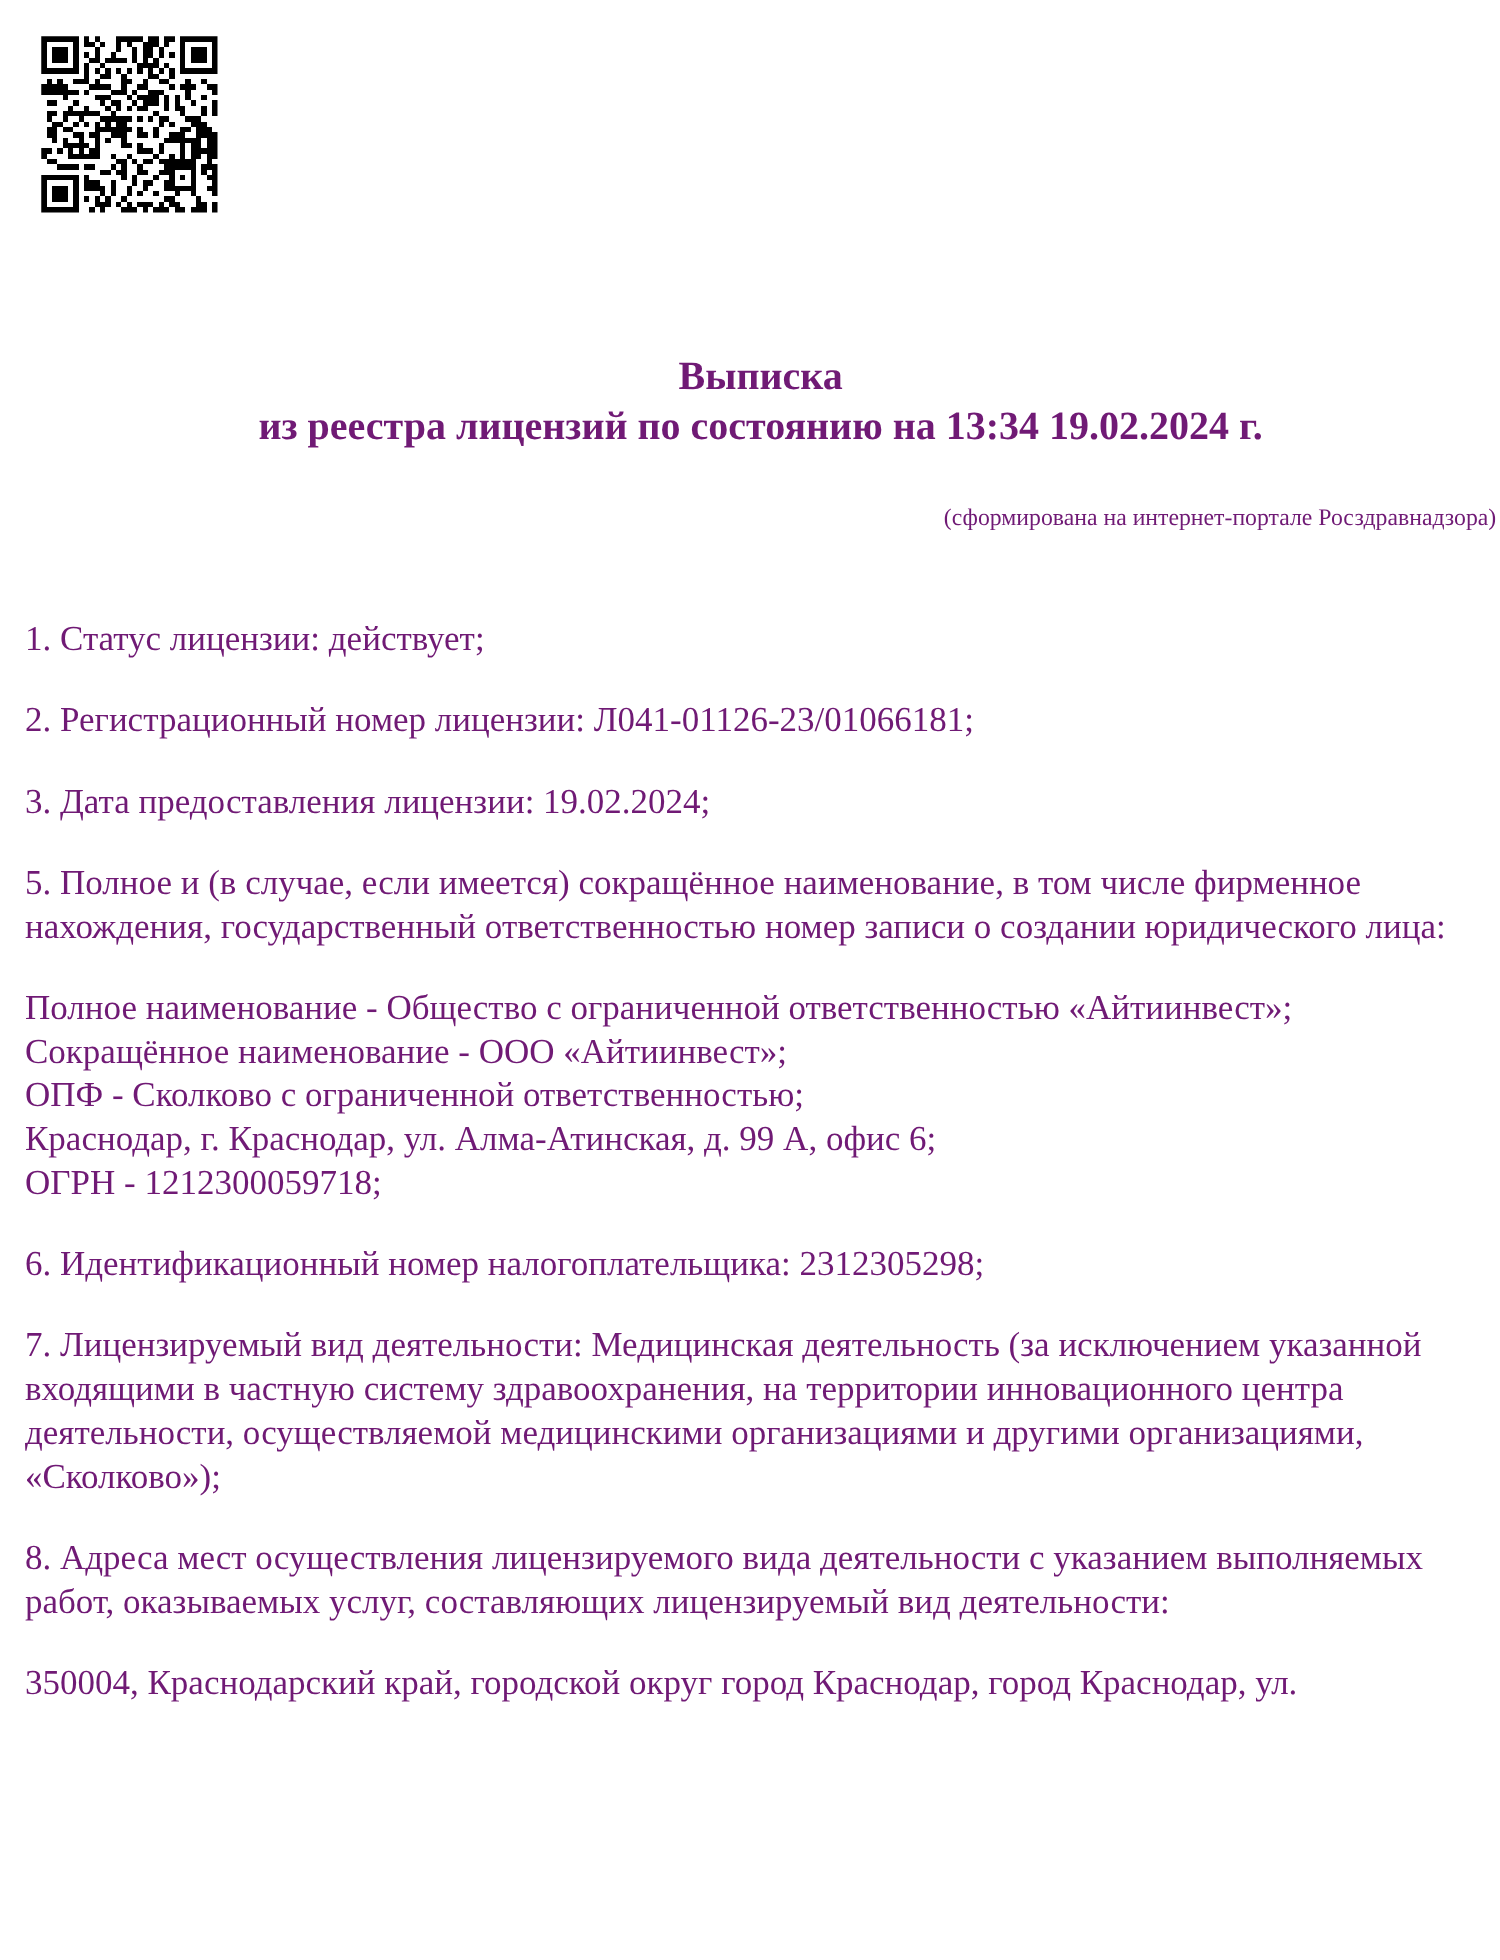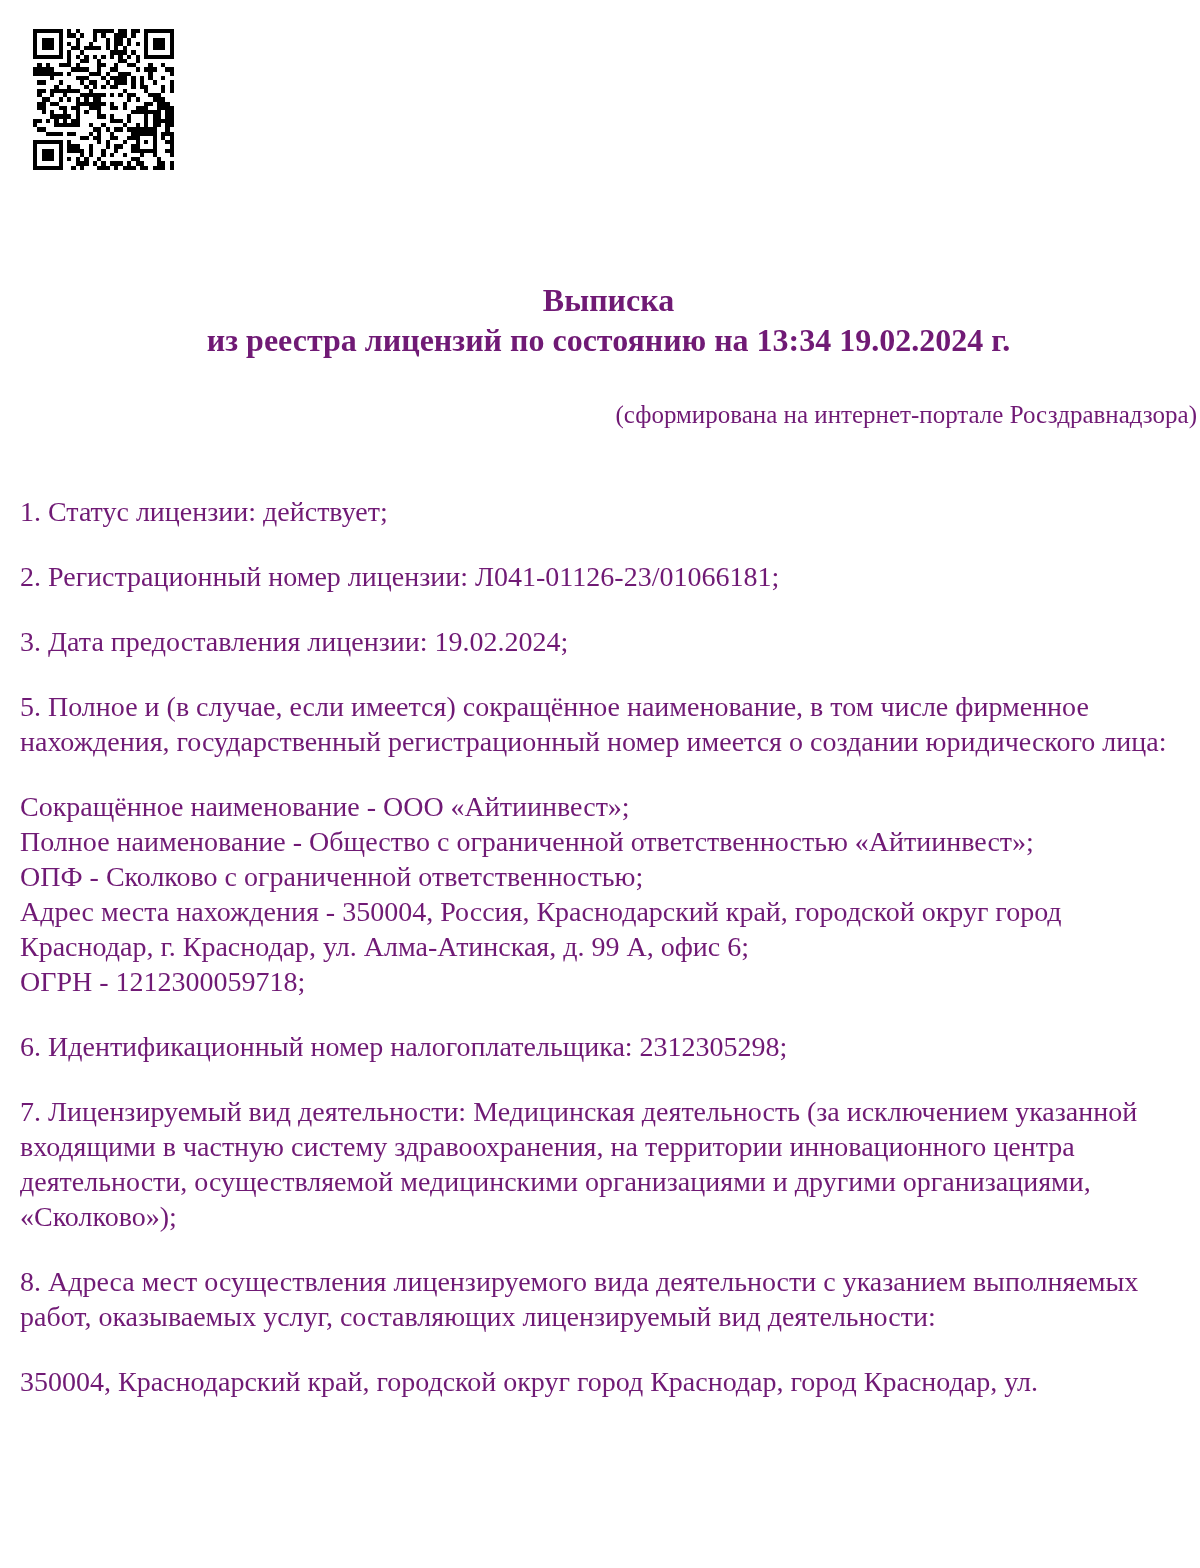--- a/index.html
+++ b/index.html
@@ -31,21 +31,21 @@
     font-size: 32px;
     line-height: 40px;
     white-space: nowrap;
   }
   .subtitle {
     position: absolute;
     left: 10px;
     right: 13px;
     top: 397px;
     text-align: right;
-    font-size: 25px;
+    font-size: 19px;
     line-height: 35px;
     white-space: nowrap;
   }
   .doc-body {
     position: absolute;
     left: 10px;
     right: 13px;
     top: 494px;
     font-size: 28px;
     line-height: 35px;
@@ -600,28 +600,27 @@
       <div class="line">2. Регистрационный номер лицензии: Л041-01126-23/01066181;</div>
     </div>
 
     <div class="para">
       <div class="line">3. Дата предоставления лицензии: 19.02.2024;</div>
     </div>
 
 
     <div class="para">
       <div class="line">5. Полное и (в случае, если имеется) сокращённое наименование, в том числе фирменное</div>
-      <div class="line">нахождения, государственный регистрационный номер имеется о создании юридического лица:</div>
-    </div>
-
-    <div class="para">
+      <div class="line">нахождения, государственный ответственностью номер записи о создании юридического лица:</div>
+    </div>
+
+    <div class="para">
+      <div class="line">Полное наименование - Общество с ограниченной ответственностью «Айтиинвест»;</div>
       <div class="line">Сокращённое наименование - ООО «Айтиинвест»;</div>
-      <div class="line">Полное наименование - Общество с ограниченной ответственностью «Айтиинвест»;</div>
       <div class="line">ОПФ - Сколково с ограниченной ответственностью;</div>
-      <div class="line">Адрес места нахождения - 350004, Россия, Краснодарский край, городской округ город</div>
       <div class="line">Краснодар, г. Краснодар, ул. Алма-Атинская, д. 99 А, офис 6;</div>
       <div class="line">ОГРН - 1212300059718;</div>
     </div>
 
     <div class="para">
       <div class="line">6. Идентификационный номер налогоплательщика: 2312305298;</div>
     </div>
 
     <div class="para">
       <div class="line">7. Лицензируемый вид деятельности: Медицинская деятельность (за исключением указанной</div>

